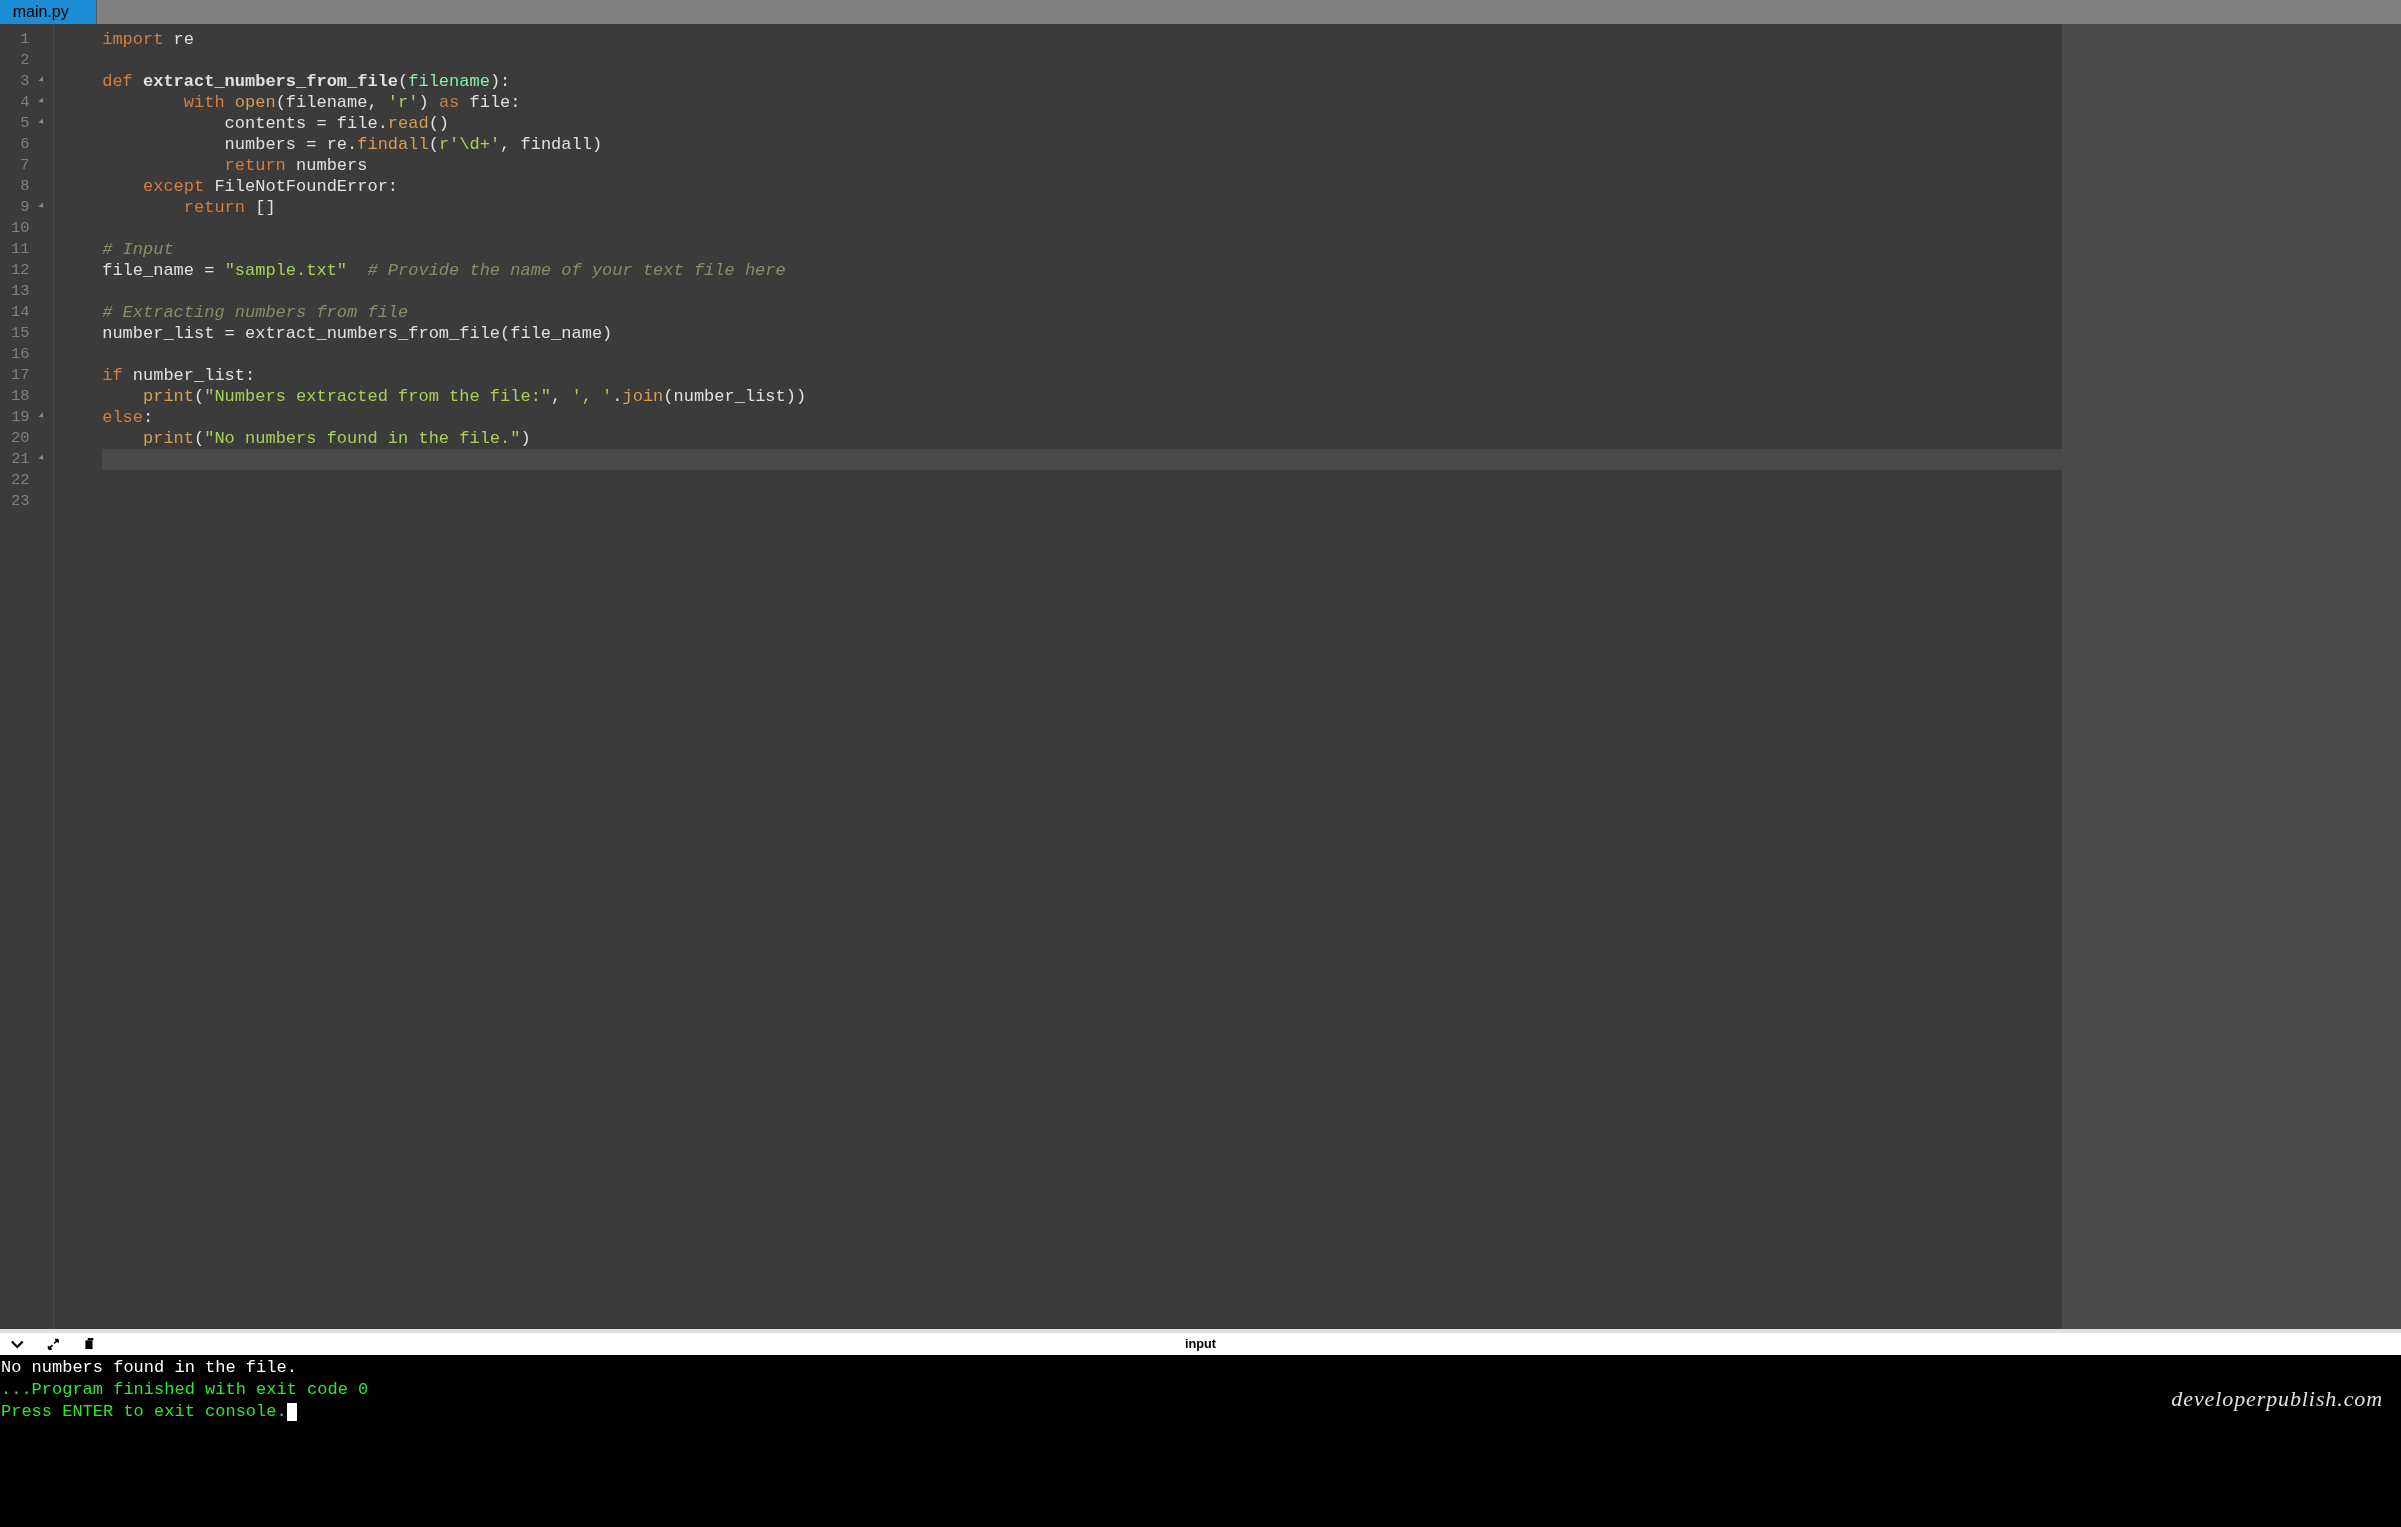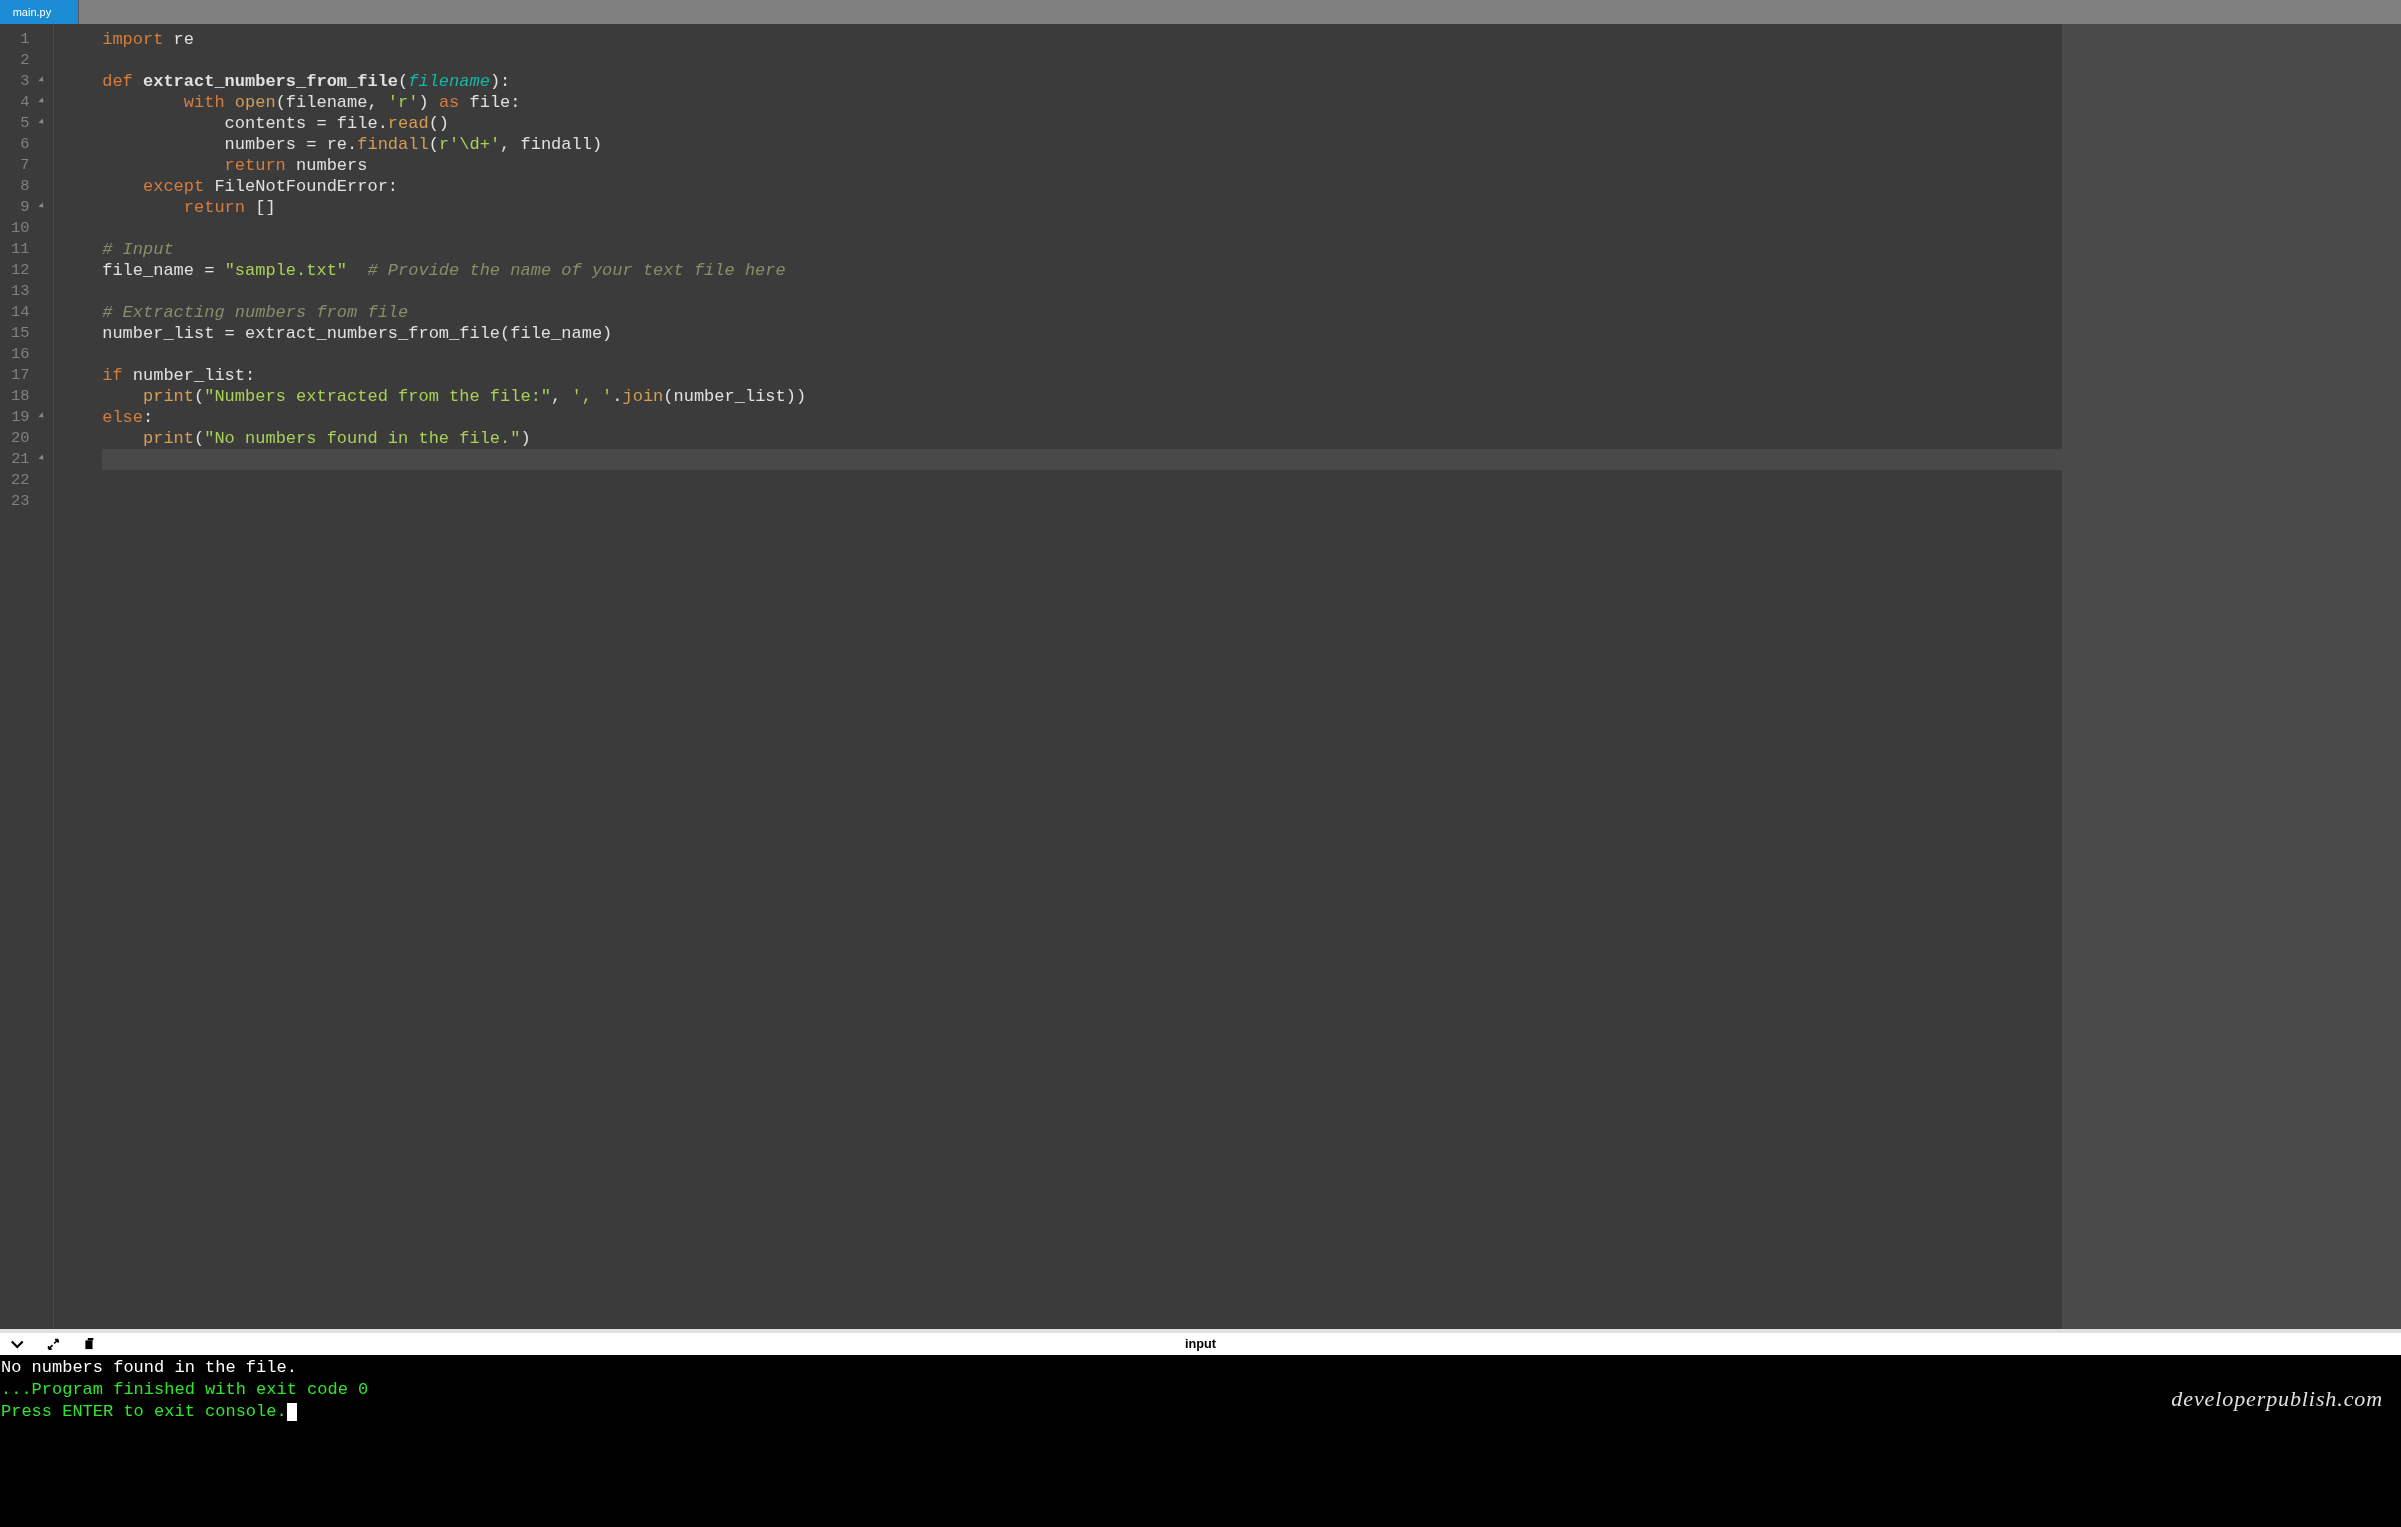--- a/index.html
+++ b/index.html
@@ -8,22 +8,22 @@
 
   
   .tab-bar {
     height: 23.5px;
     background: #808080;
     display: flex;
     align-items: stretch;
   }
   .tab {
     background: #1c8dd4;
-    color: #ffffff;
-    font-size: 11px;
+    color: #000000;
+    font-size: 16px;
     font-family: Arial, sans-serif;
     display: flex;
     align-items: center;
     padding: 0 27px 0 12.7px;
     border-right: 0.9px solid #5a5a5a;
   }
 
   
   .editor {
     flex: 1;
@@ -95,21 +95,21 @@
   }
 
   
   .kw   { color: #d47d3d; }
   .func { color: #e0e0e0; font-weight: bold;}
   .name { color: #e0e0e0; }
   .call { color: #d69d56; }
   .str  { color: #a9d157; }
   .cmt  { color: #8a8d68; font-style: italic; }
   .punc { color: #e0e0e0; }
-  .param{ color: #14b8a6; font-style: italic;}
+  .param{ color: #86efac; }
 
   
   .divider {
     height: 3.6px;
     background: #e0e0e0;
   }
 
   
   .console-toolbar {
     height: 22px;

